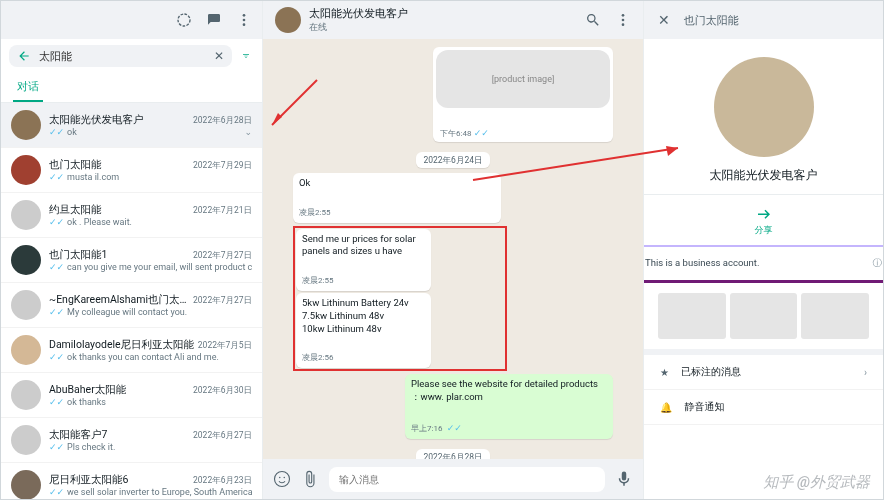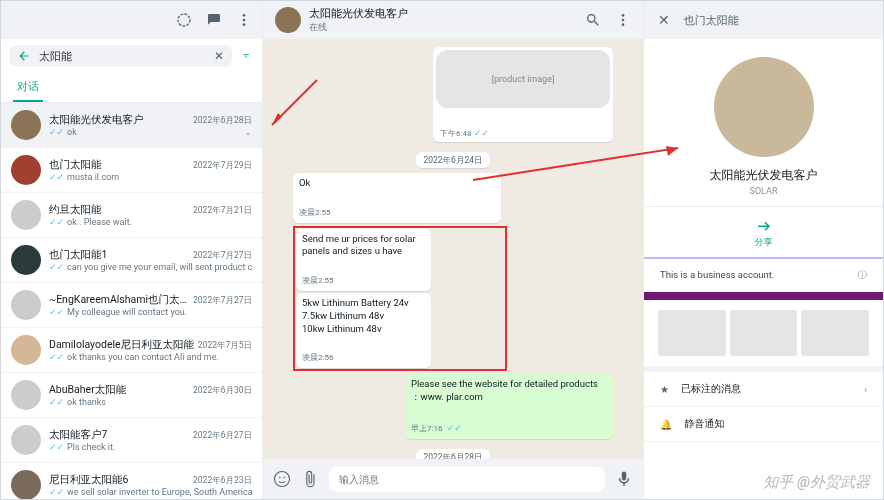--- a/index.html
+++ b/index.html
@@ -53,21 +53,21 @@
 .right-panel{width:240px;background:#fff;border-left:1px solid #e9edef;display:flex;flex-direction:column;overflow-y:auto}
 .right-header{height:38px;background:#f0f2f5;display:flex;align-items:center;padding:0 14px;gap:14px;color:#54656f;font-size:11px}
 .profile-section{text-align:center;padding:18px 0 10px;border-bottom:1px solid #e9edef}
 .profile-avatar{width:100px;height:100px;border-radius:50%;background:#c9b89a;margin:0 auto 10px;display:flex;align-items:center;justify-content:center;overflow:hidden}
 .profile-name{font-size:12px;color:#111b21}
 .profile-sub{font-size:9px;color:#8696a0;margin-top:2px}
 .profile-corp{font-size:9px;color:#8696a0;margin-top:2px;text-align:left;padding:6px 18px}
 .share-row{text-align:center;padding:8px 0;color:#00a884;border-bottom:2px solid #c4b5fd}
 .share-row svg{display:block;margin:0 auto 3px}
 .share-label{font-size:9px}
-.info-section{padding:10px 16px;font-size:9.5px;color:#3b4a54;border-bottom:8px solid #701a75}
+.info-section{padding:10px 1px;font-size:9.5px;color:#3b4a54;border-bottom:3px solid #701a75}
 .media-section{padding:10px 14px;border-bottom:6px solid #f0f2f5}
 .media-header{display:flex;justify-content:space-between;align-items:center;font-size:9.5px;color:#667781;margin-bottom:6px}
 .media-grid{display:flex;gap:4px}
 .media-thumb{flex:1;height:46px;background:#e5e5e5;border-radius:3px}
 .list-row{display:flex;align-items:center;padding:10px 16px;font-size:10px;color:#111b21;gap:12px;border-bottom:1px solid #f2f2f2}
 .list-row .chevron-r{margin-left:auto;color:#8696a0}
 .star{color:#54656f}
 .arrow{position:absolute;pointer-events:none;z-index:10}
 .arrow-line{stroke:#e03131;stroke-width:2;fill:none}
 .arrow-head{fill:#e03131}
@@ -261,21 +261,20 @@
   </div>
 
   <div class="right-panel">
     <div class="right-header">
       <span style="cursor:pointer;font-size:14px">✕</span>
       <span>也门太阳能</span>
     </div>
     <div class="profile-section">
       <div class="profile-avatar"></div>
       <div class="profile-name">太阳能光伏发电客户</div>
-      <div class="profile-sub">SOLAR</div>
     </div>
     <div class="share-row">
       <svg width="18" height="18" viewBox="0 0 24 24" fill="currentColor">
           <path d="M14 9l-1.4 1.4L16.2 14H4v2h12.2l-3.6 3.6L14 21l6-6z"></path>
         </svg>
       <div class="share-label">分享</div>
     </div>
     <div class="info-section">
       <span>This is a business account.</span>
       <span style="float:right;color:#8696a0">ⓘ</span>

